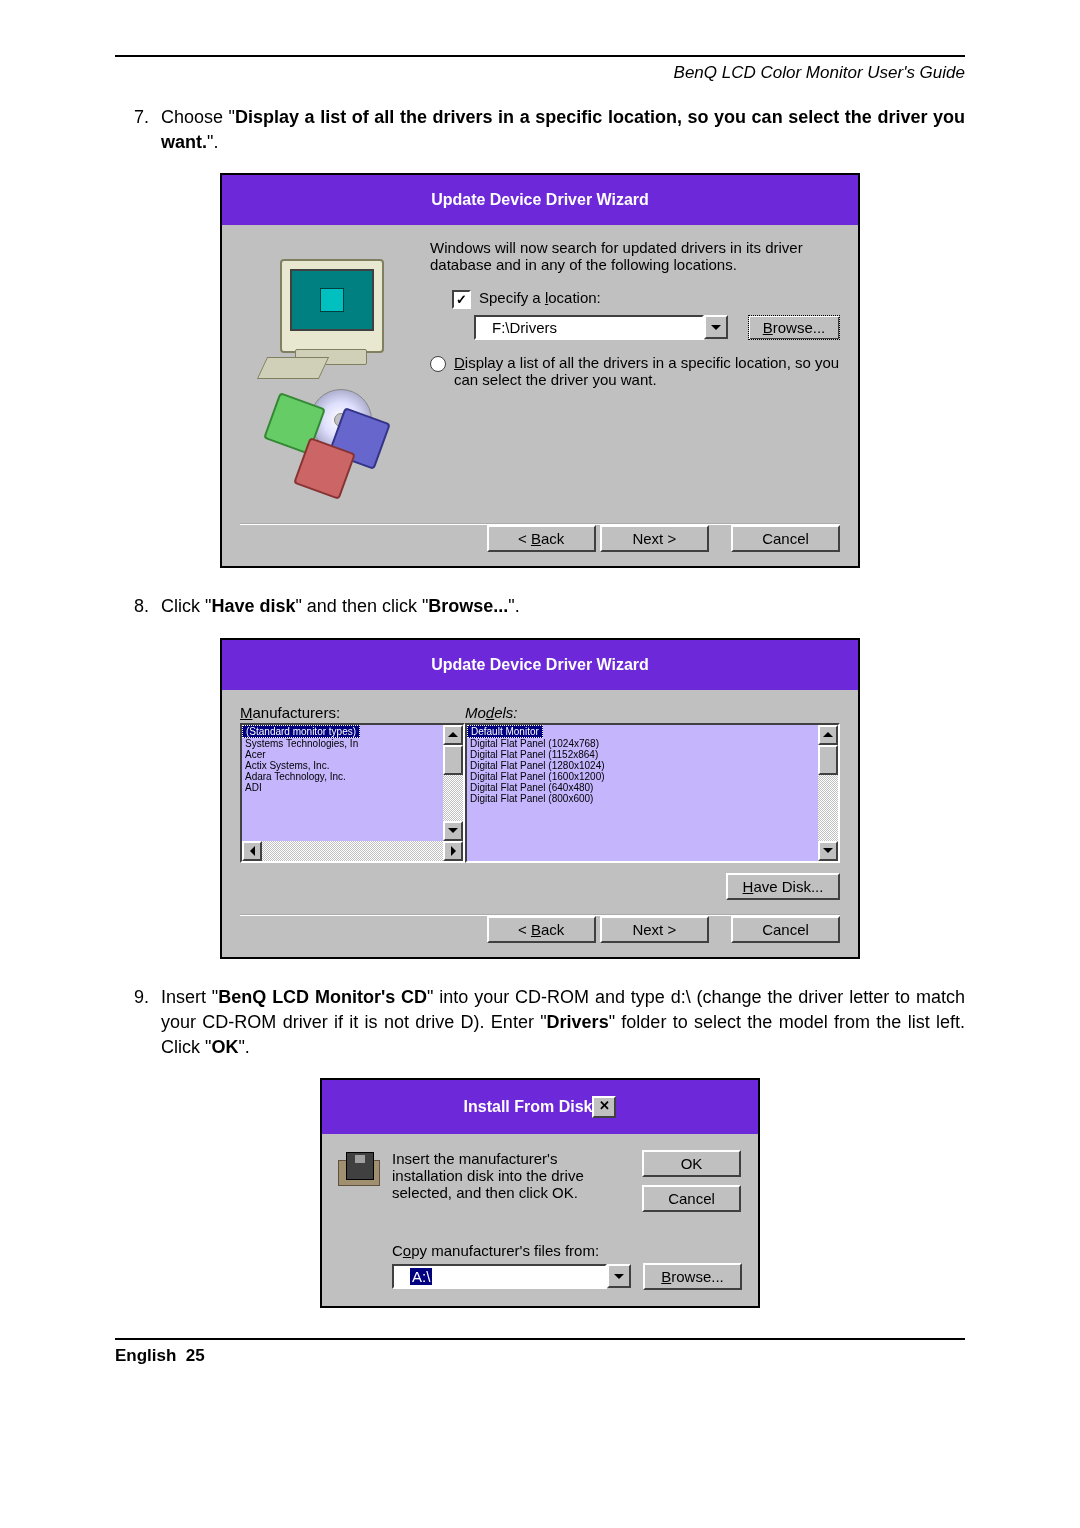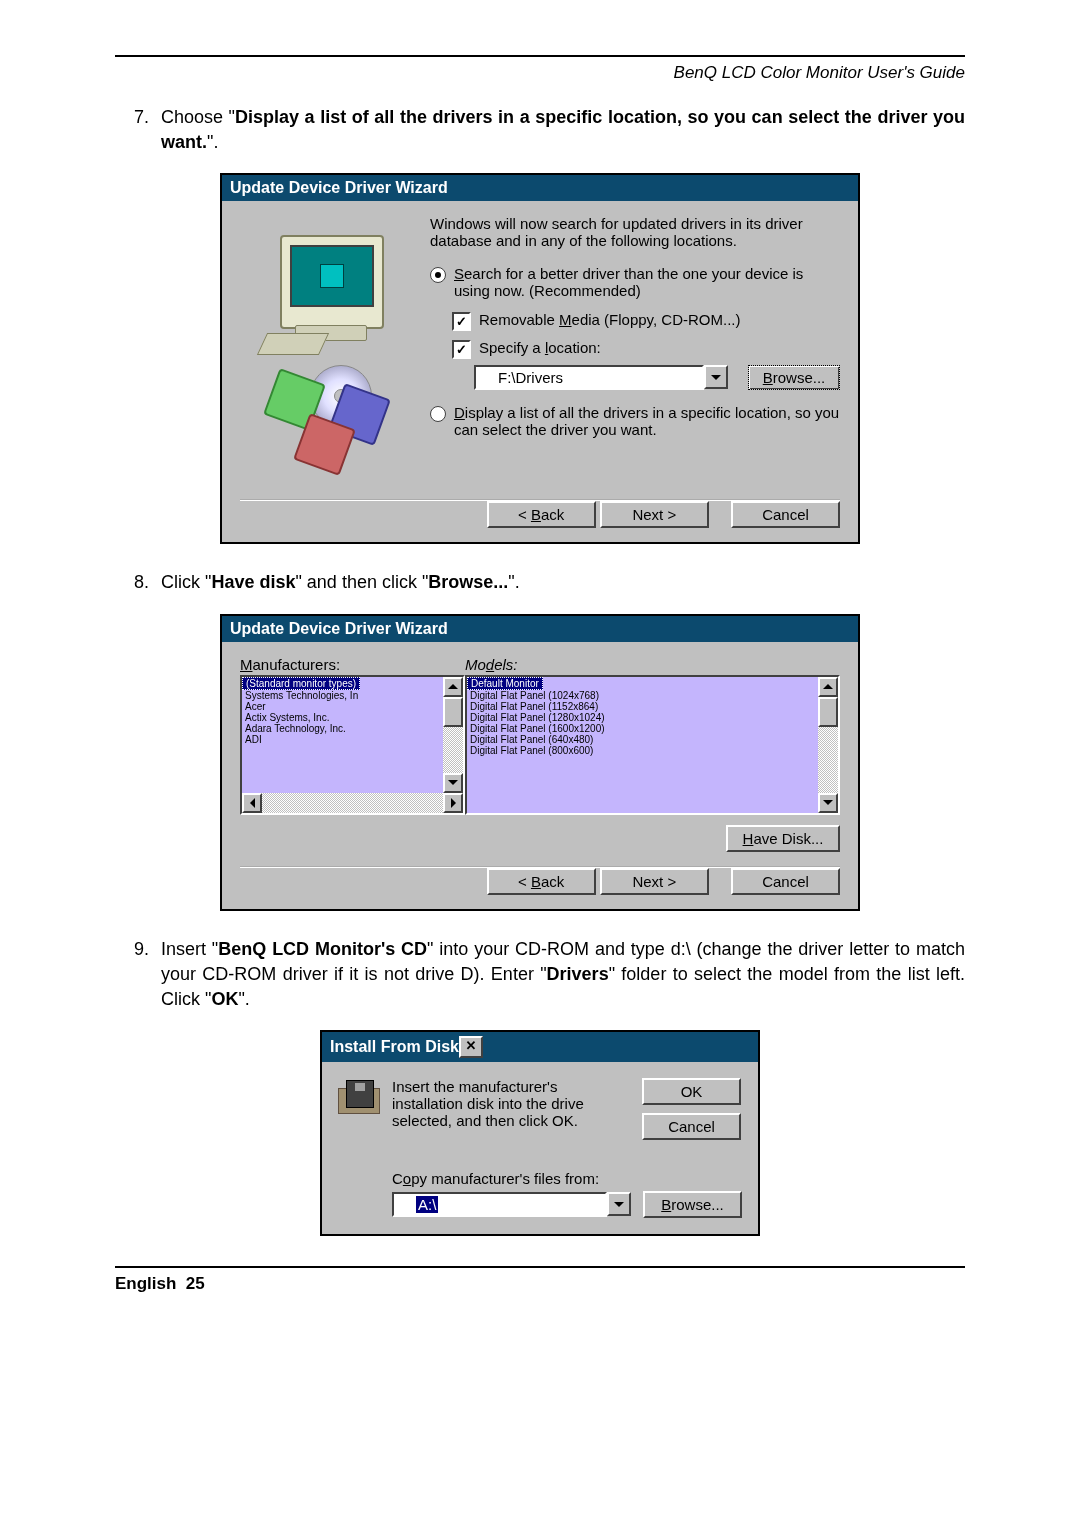--- a/index.html
+++ b/index.html
@@ -47,28 +47,28 @@
     background: #c0c0c0;
     font-family: "MS Sans Serif", Arial, sans-serif;
     font-size: 15px;
     box-sizing: border-box;
   }
   .dialog-center {
     margin-left: auto;
     margin-right: auto;
   }
   .titlebar {
-    background: #0c4a6e;
+    background: #6d28d9;
     color: #fff;
     font-weight: bold;
-    padding: 4px 8px;
+    padding: 16px 8px;
     font-size: 16px;
     display: flex;
     align-items: center;
-    justify-content: flex-start;
+    justify-content: center;
   }
   .close-x {
     background:#c0c0c0;
     border-top:2px solid #fff;
     border-left:2px solid #fff;
     border-right:2px solid #404040;
     border-bottom:2px solid #404040;
     width:20px; height:18px;
     text-align:center;
     color:#000;
@@ -89,21 +89,21 @@
     font-size:15px;
     display:inline-block;
     margin-left: 10px;
   }
   .win-input {
     background:#fff;
     border-top:2px solid #404040;
     border-left:2px solid #404040;
     border-right:2px solid #fff;
     border-bottom:2px solid #fff;
-    padding: 2px 22px;
+    padding: 2px 16px;
     font-size:15px;
     box-sizing:border-box;
   }
   .dropdown-arrow {
     background:#c0c0c0;
     border-top:2px solid #fff;
     border-left:2px solid #fff;
     border-right:2px solid #404040;
     border-bottom:2px solid #404040;
     width:20px; height:20px;
@@ -312,29 +312,21 @@
           <div class="monitor-base"></div>
           <div class="kb"></div>
           <div class="cd"></div>
           <div class="floppy f1"></div>
           <div class="floppy f3"></div>
           <div class="floppy f2"></div>
         </div>
         <div style="flex:1;">
           <div style="margin-bottom:16px;">Windows will now search for updated drivers in its driver database and in any of the following locations.</div>
 
-          <div style="display:flex;gap:8px;margin-bottom:12px;">
-            <span class="radio sel"></span>
-            <span><span class="und">S</span><span>earch for a better driver than the one your device is using now. (Recommended)</span></span>
-          </div>
-
-          <div style="display:flex;gap:8px;margin:0 0 8px 22px;">
-            <span class="checkbox sel"></span>
-            <span><span>Removable </span><span class="und">M</span><span>edia (Floppy, CD-ROM...)</span></span>
-          </div>
+
 
           <div style="display:flex;gap:8px;margin:0 0 6px 22px;">
             <span class="checkbox sel"></span>
             <span><span>Specify a </span><span class="und">l</span><span>ocation:</span></span>
           </div>
 
           <div style="display:flex;gap:10px;margin:0 0 14px 44px;align-items:center;">
             <div style="display:flex;flex:1;">
               <div class="win-input" style="flex:1;">F:\Drivers</div>
               <div class="dropdown-arrow">

